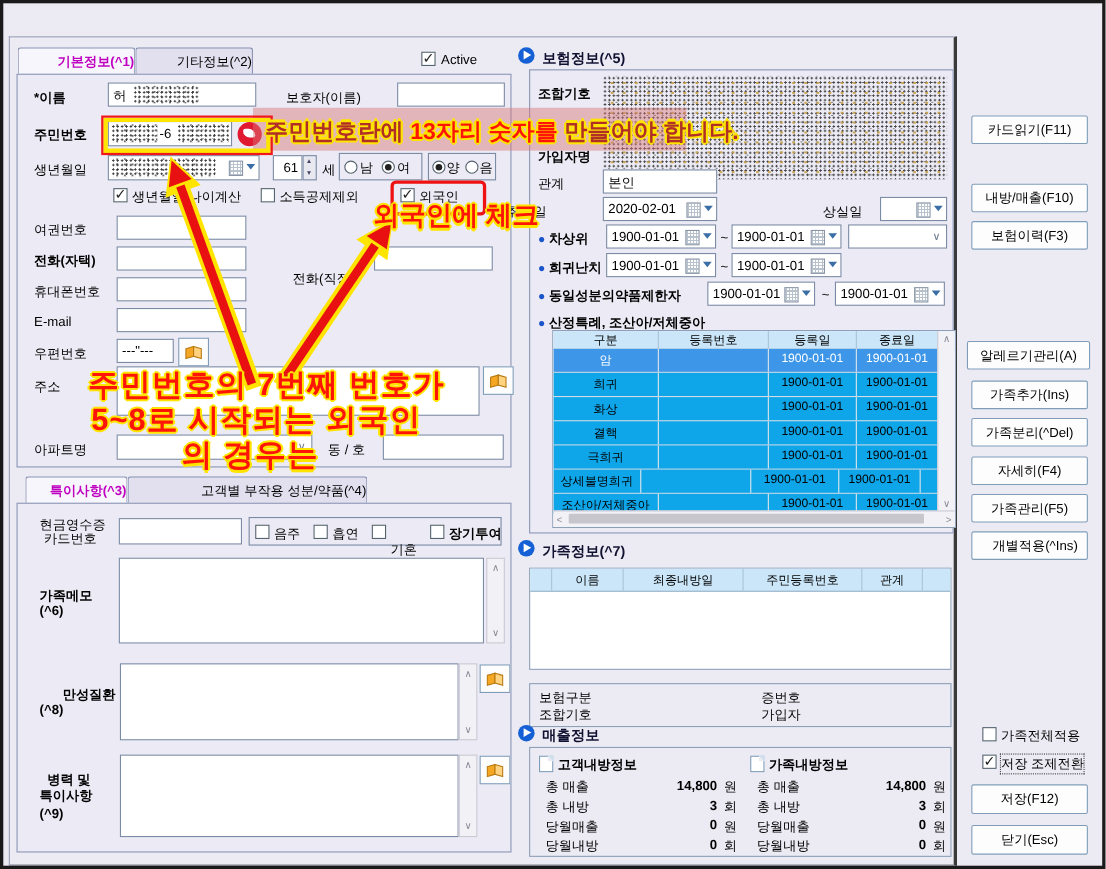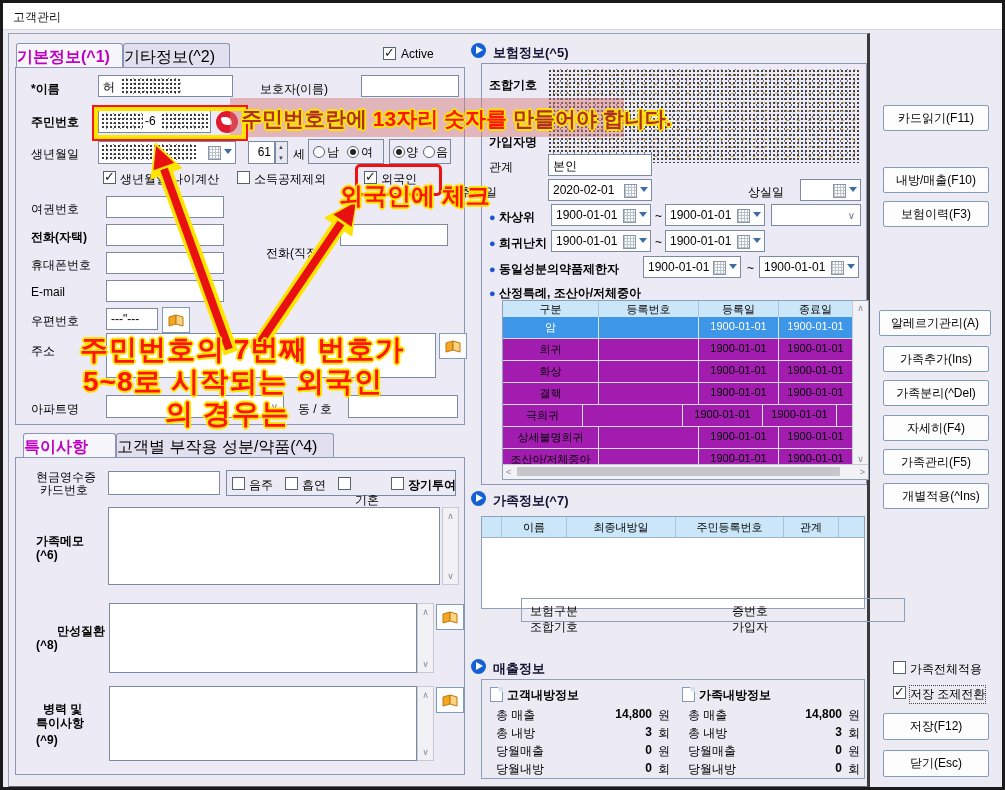--- a/index.html
+++ b/index.html
@@ -5,21 +5,21 @@
   html,body{margin:0;padding:0;background:#888;}
   #win{position:relative;width:1005px;height:790px;background:#ecebf4;
        font-family:"Liberation Sans","DejaVu Sans",sans-serif;font-size:12px;color:#000;
        border:3px solid #1a1a1a;box-sizing:border-box;overflow:hidden;}
   .abs{position:absolute;}
   .titlebar{position:absolute;left:0;top:0;width:100%;height:26px;background:#fff;border-bottom:1px solid #d8d8e4;}
   .title{position:absolute;left:10px;top:6px;font-size:12px;color:#111;}
   .mainbox{position:absolute;left:5px;top:30px;width:858px;height:752px;border:1px solid #9aa2b8;border-right:3px solid #3a3a3a;border-bottom:2px solid #6a6a78;}
   .panel{position:absolute;border:1px solid #8b95b5;background:#eceaf4;}
   .tab{position:absolute;height:25px;border:1px solid #8b95b5;border-bottom:none;background:#e2dfee;
-       text-align:left;line-height:25px;font-size:16px;box-sizing:border-box;border-radius:3px 3px 0 0;}
+       text-align:right;line-height:25px;font-size:12px;box-sizing:border-box;border-radius:3px 3px 0 0;}
   .tab.active{background:#f7f6fc;color:#c000c0;font-weight:bold;}
   .lbl{position:absolute;font-size:12px;white-space:nowrap;}
   .b{font-weight:bold;}
   .inp{position:absolute;background:#fff;border:1px solid #7b8aa5;box-sizing:border-box;font-size:12px;
        padding:3px 3px 0 4px;overflow:hidden;white-space:nowrap;}
   .grp{position:absolute;border:1px solid #7b8aa5;box-sizing:border-box;}
   .cbx{position:absolute;width:13px;height:13px;background:#fff;border:1px solid #55636f;box-sizing:border-box;}
   .cbx.on::after{content:"✓";position:absolute;left:0px;top:-3px;font-size:13px;font-weight:bold;color:#222;}
   .rad{position:absolute;width:12px;height:12px;background:#fff;border:1px solid #55636f;border-radius:50%;box-sizing:border-box;}
   .rad.on::after{content:"";position:absolute;left:2px;top:2px;width:6px;height:6px;border-radius:50%;background:#222;}
@@ -38,21 +38,21 @@
   .secicon::after{content:"";position:absolute;left:5px;top:3px;width:0;height:0;border-top:4.5px solid transparent;border-bottom:4.5px solid transparent;border-left:7px solid #fff;}
   .sechead{position:absolute;font-size:13px;font-weight:bold;color:#101030;}
   .bullet{color:#1b55cc;font-size:11px;}
   .scrollstrip{position:absolute;width:17px;background:#f2f1f6;border:1px solid #c9c9d4;box-sizing:border-box;}
   .sarr{position:absolute;left:0;width:100%;text-align:center;font-size:9px;color:#8a8a96;}
   .bookbtn{position:absolute;width:26px;height:24px;background:#fdfdfe;border:1px solid #7f9db9;display:flex;align-items:center;justify-content:center;}
   .docicon{position:absolute;width:11px;height:13px;background:#fff;border:1px solid #7f9db9;}
   .docicon::after{content:"";position:absolute;right:-1px;top:-1px;border-style:solid;border-width:0 5px 5px 0;border-color:transparent #cfe0ef #ecebf4 transparent;}
   .ithead{display:flex;background:#cbe6f8;border-bottom:1px solid #9ab4c8;}
   .ithead div{border-right:1px solid #a8c4d8;text-align:center;font-size:11px;padding-top:1px;box-sizing:border-box;overflow:hidden;}
-  .itrow{display:flex;border-bottom:1px solid #d2dbe4;background:#a21caf;}
+  .itrow{display:flex;border-bottom:1px solid #d2dbe4;background:#0ea5e9;}
   .itrow div{border-right:1px solid #e0e6ec;text-align:center;font-size:11px;padding-top:3px;box-sizing:border-box;overflow:hidden;white-space:nowrap;height:21px;}
   .itrow.sel{background:#3d96e8;color:#fff;}
   .note{position:absolute;font-weight:bold;color:#b03028;white-space:nowrap;
         text-shadow:-1px -1px 0 #ffe400,1px -1px 0 #ffe400,-1px 1px 0 #ffe400,1px 1px 0 #ffe400,0 2px 0 #ffe400,0 -2px 0 #ffe400,2px 0 0 #ffe400,-2px 0 0 #ffe400;}
   .note .hot{color:#ff1408;}
   .bignote{color:#ff1408;font-size:28px;letter-spacing:1px;}
   .pink{position:absolute;background:rgba(216,118,118,0.45);}
   .hibox{position:absolute;border:2px solid #f01818;box-shadow:inset 0 0 0 4px #ffe400;z-index:55;}
   .redround{position:absolute;border:3px solid #ee1212;border-radius:5px;z-index:55;}
   .redcirc{position:absolute;width:22px;height:22px;border-radius:50%;background:#e01830;}
@@ -60,23 +60,20 @@
   .overlay{position:absolute;left:0;top:0;z-index:60;pointer-events:none;}
   .anno{z-index:70;}
   .z50{z-index:50;}
   .focusdot{outline:1px dotted #444;}
   .valr{position:absolute;font-weight:bold;text-align:right;font-size:12px;}
 </style>
 </head>
 <body>
 
 <div id="win">
-  <div class="titlebar">
-    <span class="title">고객관리</span>
-  </div>
   <div class="mainbox"></div>
 
   <div class="tab active" style="left:13px;top:40px;width:107px;">기본정보(^1)</div>
   <div class="tab" style="left:120px;top:40px;width:107px;">기타정보(^2)</div>
   <div class="panel" style="left:12px;top:64px;width:448px;height:356px;"></div>
 
   <div class="cbx on" style="left:380px;top:44px;"></div>
   <div class="lbl" style="left:398px;top:44px;">Active</div>
 
   <div class="lbl b" style="left:28px;top:78px;">*이름</div>
@@ -304,27 +301,27 @@
           <div style="width:80px;">1900-01-01</div>
           <div style="width:74px;">1900-01-01</div>
       </div>
       <div class="itrow">
         <div style="width:96px;">결핵</div>
           <div style="width:100px;"></div>
           <div style="width:80px;">1900-01-01</div>
           <div style="width:74px;">1900-01-01</div>
       </div>
       <div class="itrow">
-        <div style="width:80px;text-align:center;">극희귀</div>
-          <div style="width:100px;"></div>
-          <div style="width:80px;">1900-01-01</div>
-          <div style="width:74px;">1900-01-01</div>
-      </div>
-      <div class="itrow">
-        <div style="width:96px;">상세불명희귀</div>
+        <div style="width:96px;text-align:center;">극희귀</div>
+          <div style="width:100px;"></div>
+          <div style="width:80px;">1900-01-01</div>
+          <div style="width:74px;">1900-01-01</div>
+      </div>
+      <div class="itrow">
+        <div style="width:80px;">상세불명희귀</div>
           <div style="width:100px;"></div>
           <div style="width:80px;">1900-01-01</div>
           <div style="width:74px;">1900-01-01</div>
       </div>
       <div class="itrow">
         <div style="width:96px;">조산아/저체중아</div>
           <div style="width:100px;"></div>
           <div style="width:80px;">1900-01-01</div>
           <div style="width:74px;">1900-01-01</div>
       </div>
@@ -346,21 +343,21 @@
   <div class="abs" style="left:478px;top:513px;width:384px;height:93px;background:#fff;border:1px solid #8ea0b8;box-sizing:border-box;">
     <div class="ithead" style="height:20px;">
       <div style="width:20px;"></div>
       <div style="width:65px;padding-top:3px;">이름</div>
       <div style="width:109px;padding-top:3px;">최종내방일</div>
       <div style="width:108px;padding-top:3px;">주민등록번호</div>
       <div style="width:55px;padding-top:3px;">관계</div>
     </div>
   </div>
 
-  <div class="abs" style="left:478px;top:595px;width:384px;height:24px;border:1px solid #8ea0b8;box-sizing:border-box;margin-left:40px;">
+  <div class="abs" style="left:478px;top:618px;width:384px;height:40px;border:1px solid #8ea0b8;box-sizing:border-box;">
     <span class="lbl" style="left:8px;top:4px;">보험구분</span>
     <span class="lbl" style="left:210px;top:4px;">증번호</span>
     <span class="lbl" style="left:8px;top:20px;">조합기호</span>
     <span class="lbl" style="left:210px;top:20px;">가입자</span>
   </div>
 
   <div class="secicon" style="left:468px;top:656px;"></div>
   <div class="sechead" style="left:490px;top:657px;">매출정보</div>
   <div class="abs" style="left:478px;top:676px;width:384px;height:100px;border:1px solid #8ea0b8;box-sizing:border-box;">
     <span class="docicon" style="left:8px;top:7px;"></span>

